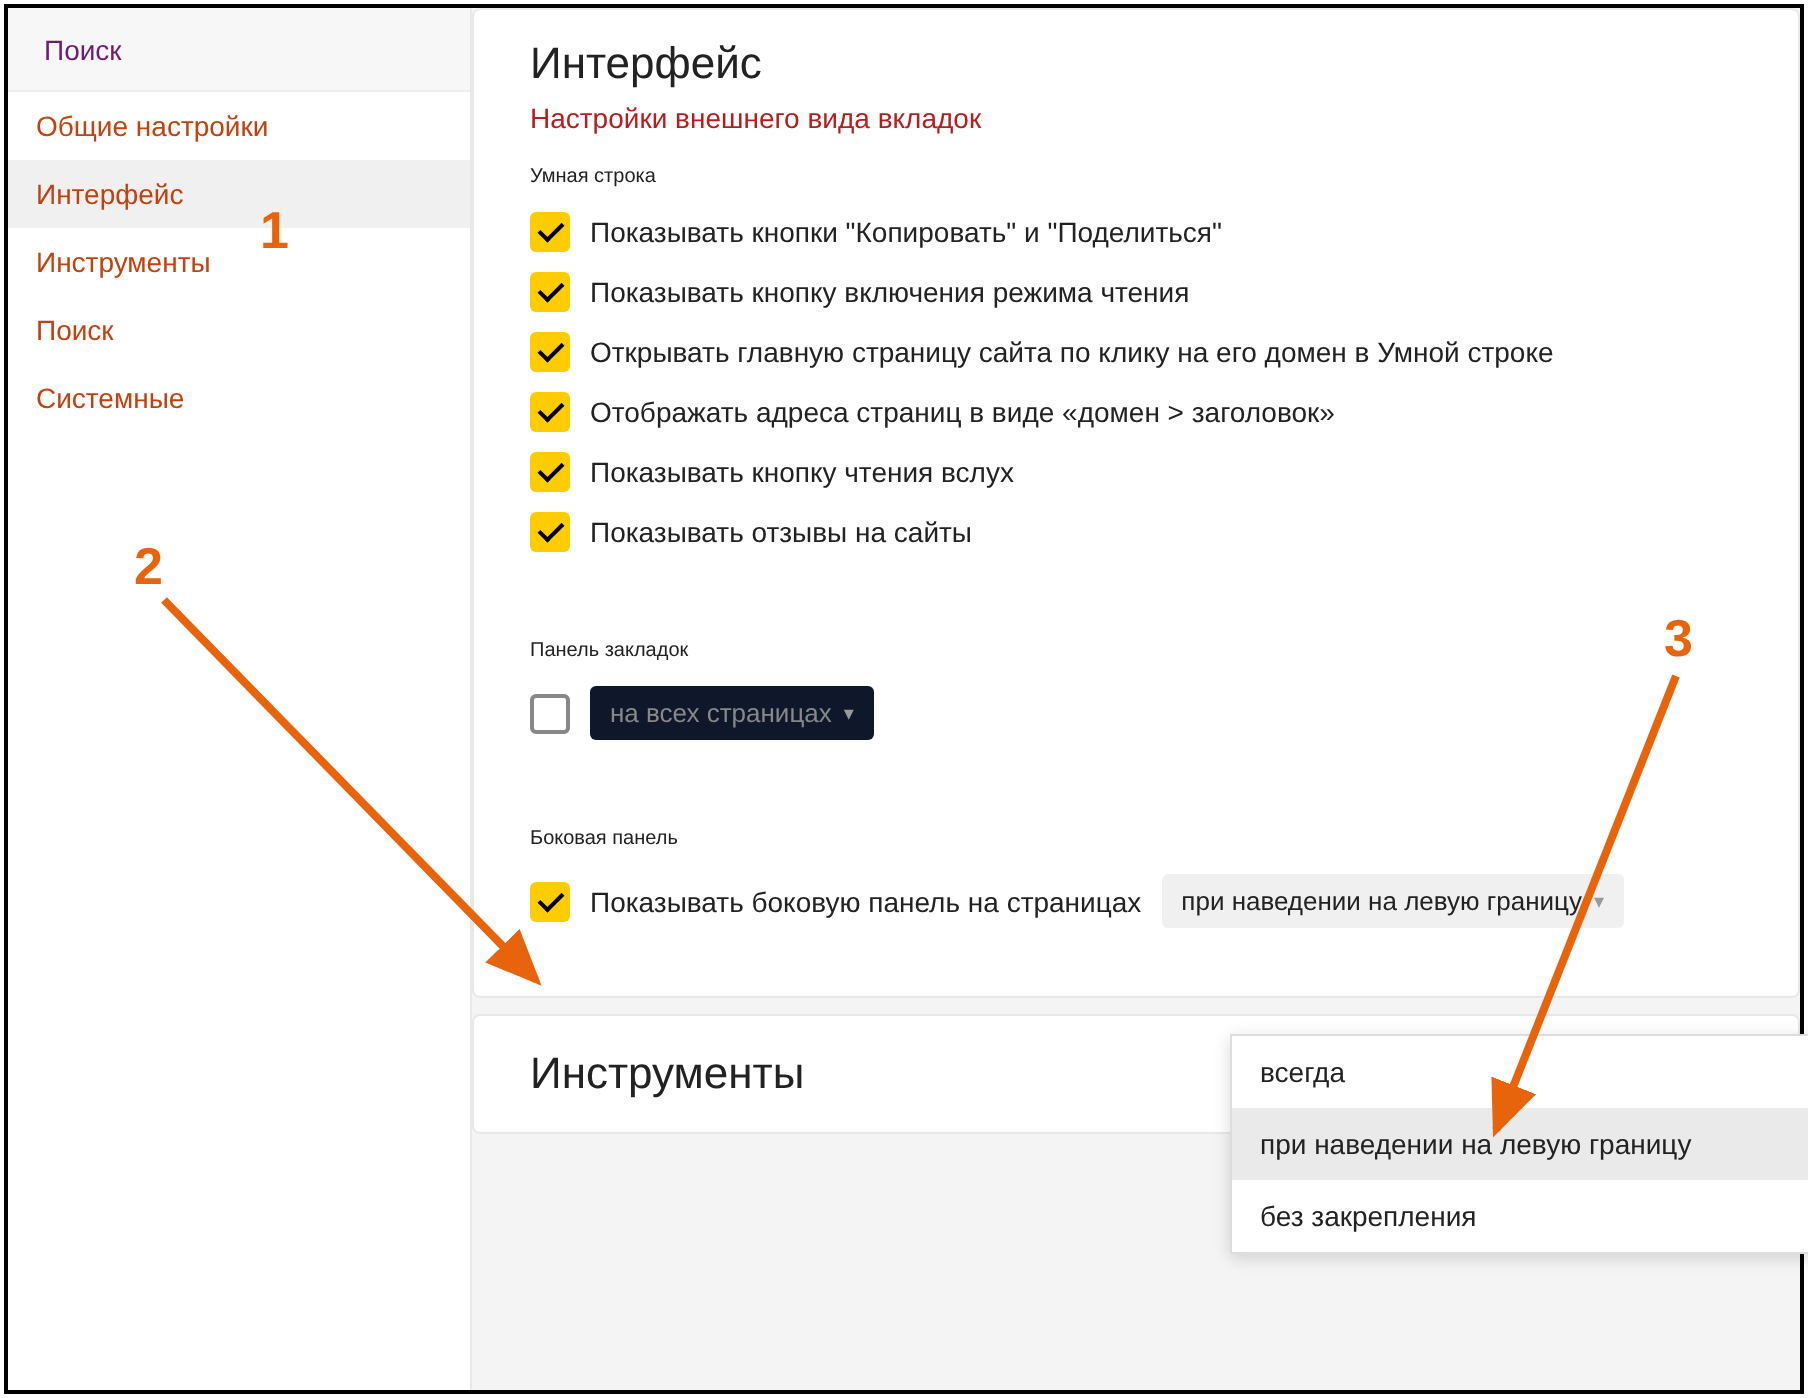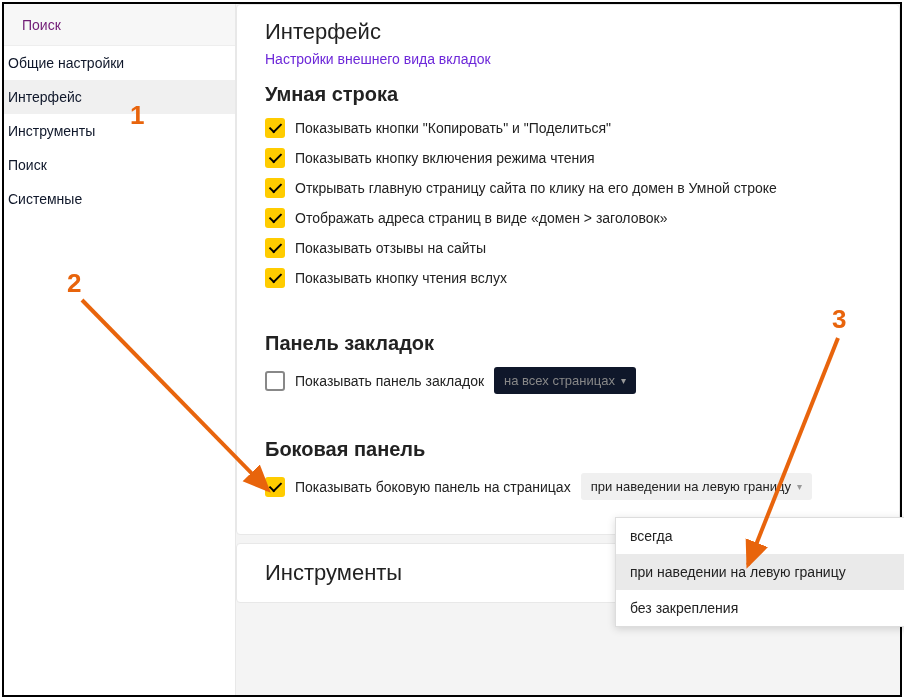--- a/index.html
+++ b/index.html
@@ -30,24 +30,24 @@
       padding: 10px 18px;
       color: #701a75;
       font-size: 14px;
       background: #f7f7f7;
       border-bottom: 1px solid #eee;
       height: 42px;
       display: flex;
       align-items: center;
     }
     .nav-item {
-      padding: 9px 4px;
-      cursor: pointer;
-      font-size: 14px;
-      color: #0f172a;
+      padding: 9px 14px;
+      cursor: pointer;
+      font-size: 14px;
+      color: #c2410c;
     }
     .nav-item.active {
       background: #f0f0f0;
     }
     .main {
       flex: 1;
       background: #f4f4f4;
       overflow: hidden;
     }
     .panel {
@@ -56,31 +56,31 @@
       border: 1px solid #e8e8e8;
       border-radius: 4px;
     }
     .panel-header {
       padding: 14px 28px 6px 28px;
       font-size: 22px;
       color: #222;
     }
     .panel-link {
       padding: 0 28px 14px 28px;
-      color: #6d28d9;
+      color: #b91c1c;
       font-size: 14px;
       height: 22px;
       overflow: hidden;
     }
     .section {
       padding: 10px 28px 24px 28px;
     }
     .section-title {
-      font-weight: bold;
-      font-size: 20px;
+      font-weight: normal;
+      font-size: 10px;
       margin-bottom: 12px;
       color: #222;
     }
     .option-row {
       display: flex;
       align-items: center;
       margin-bottom: 10px;
       gap: 10px;
     }
     .checkbox {
@@ -201,33 +201,32 @@
         <div class="option-row">
           <div class="checkbox checked"></div>
           <span class="option-label">Открывать главную страницу сайта по клику на его домен в Умной строке</span>
         </div>
         <div class="option-row">
           <div class="checkbox checked"></div>
           <span class="option-label">Отображать адреса страниц в виде «домен &gt; заголовок»</span>
         </div>
         <div class="option-row">
           <div class="checkbox checked"></div>
+          <span class="option-label">Показывать кнопку чтения вслух</span>
+        </div>
+        <div class="option-row">
+          <div class="checkbox checked"></div>
           <span class="option-label">Показывать отзывы на сайты</span>
-        </div>
-        <div class="option-row">
-          <div class="checkbox checked"></div>
-          <span class="option-label">Показывать кнопку чтения вслух</span>
         </div>
       </div>
 
       <div class="section">
         <div class="section-title">Панель закладок</div>
         <div class="option-row">
           <div class="checkbox unchecked"></div>
-          <span class="option-label">Показывать панель закладок</span>
           <span class="select-box">
             <span>на всех страницах</span>
             <span class="chevron">▾</span>
           </span>
         </div>
       </div>
 
       <div class="section">
         <div class="section-title">Боковая панель</div>
         <div class="option-row">

